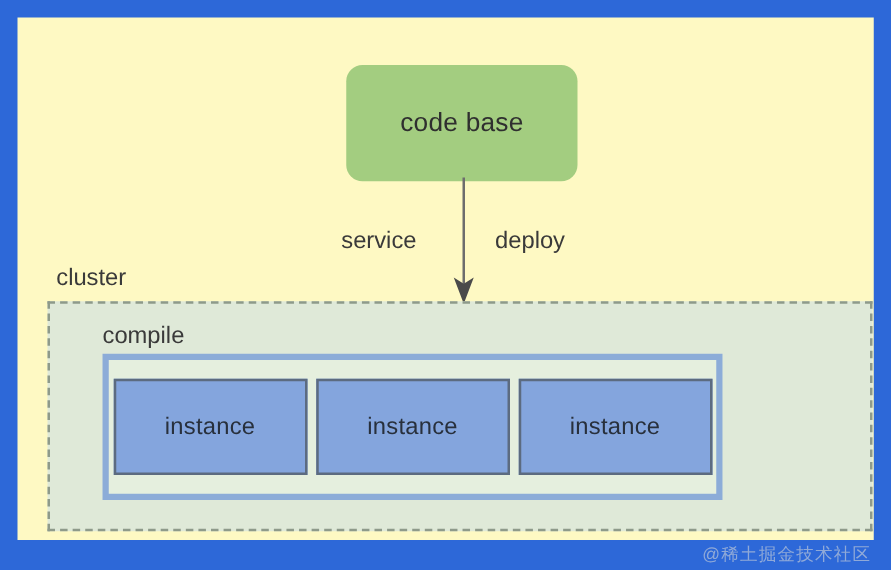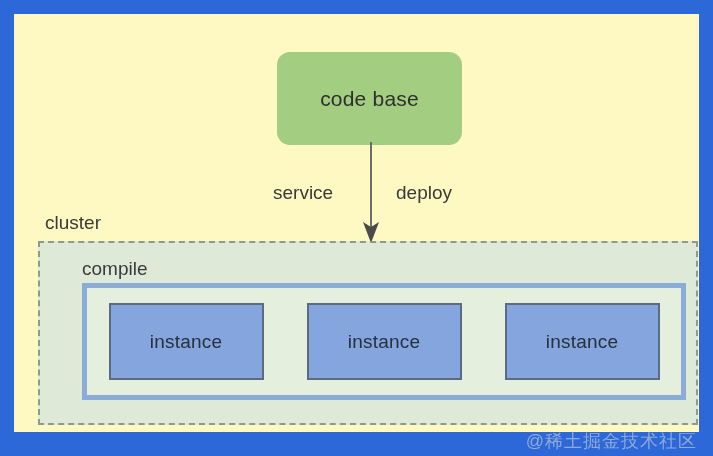--- a/index.html
+++ b/index.html
@@ -89,21 +89,21 @@
     position: absolute;
     left: 68px;
     top: 244px;
     font-size: 19px;
     color: #3a3a3a;
   }
   #cluster-box {
     position: absolute;
     left: 68px;
     top: 269px;
-    width: 604px;
+    width: 496px;
     height: 117px;
     box-sizing: border-box;
     background: #e5efde;
     border: 5px solid #8cacd8;
     display: flex;
     align-items: center;
     justify-content: space-around;
   }
 
   
@@ -121,21 +121,21 @@
     font-size: 19px;
     color: #28303c;
     letter-spacing: .2px;
   }
 
   
   #watermark {
     position: absolute;
     right: 16px;
     bottom: 3px;
-    font-size: 18px;
+    font-size: 14px;
     color: #8fa9d8;
     white-space: nowrap;
     letter-spacing: 1px;
   }
 </style>
 </head>
 <body>
 
 <div id="canvas">
   <div id="page">

